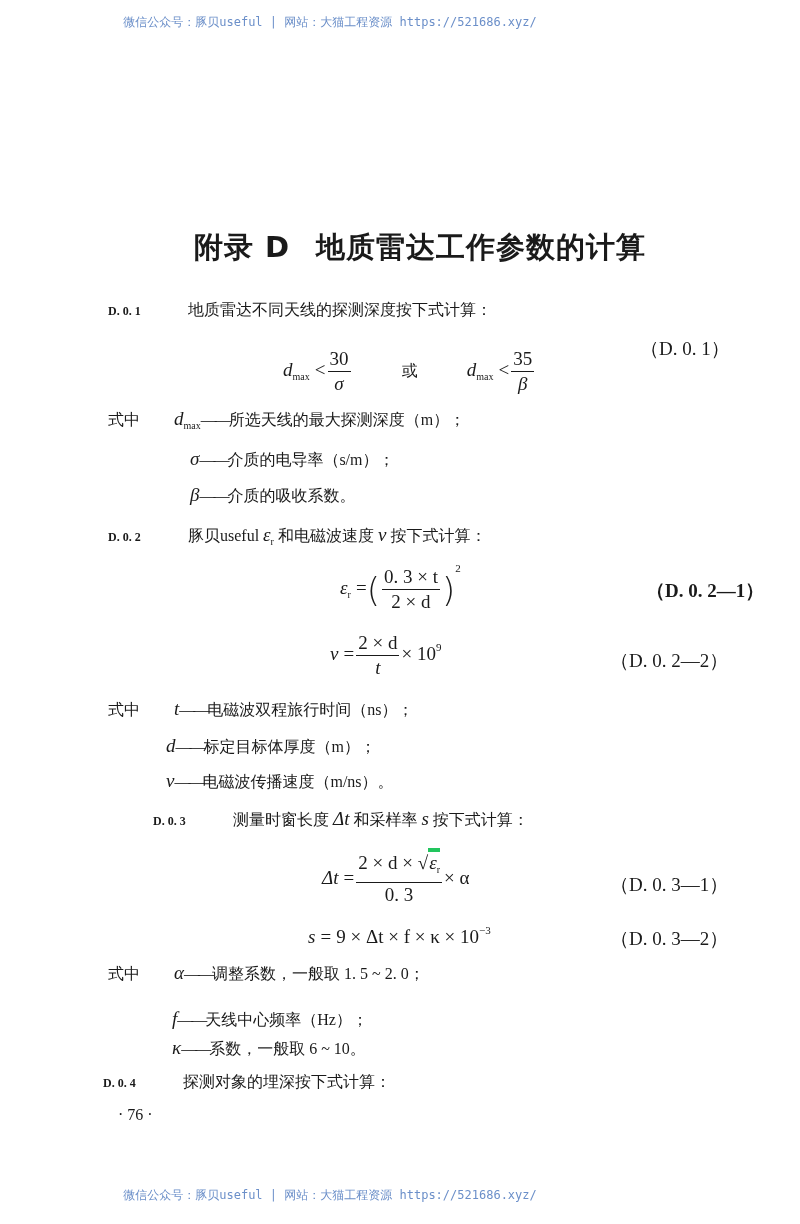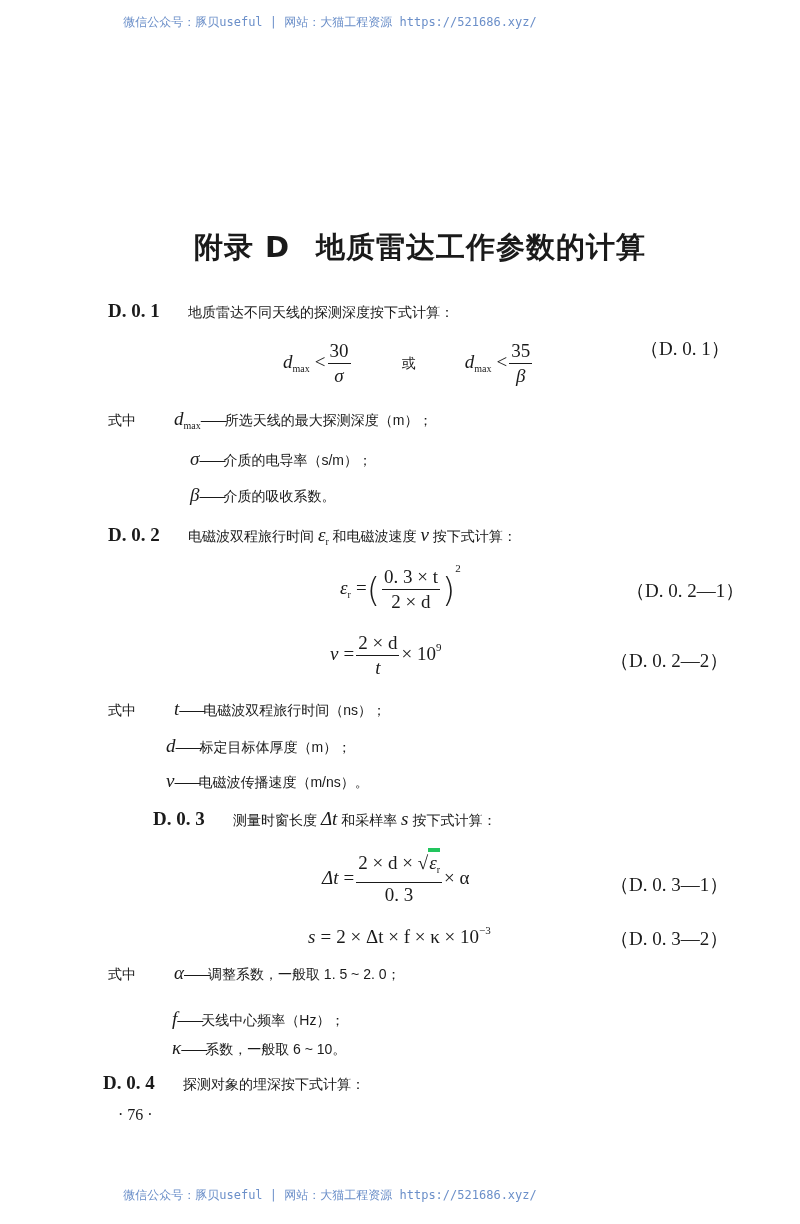--- a/index.html
+++ b/index.html
@@ -15,22 +15,22 @@
     }
     .wm-top { top: 14px; }
     .wm-bottom { top: 1187px; }
     .abs { position: absolute; white-space: nowrap; }
     .title {
       left: 0; width: 840px; text-align: center; top: 228px;
       font-family: "DejaVu Sans", "Liberation Sans", sans-serif;
       font-size: 29px; font-weight: bold; letter-spacing: 1px;
     }
     .title .gap { display: inline-block; width: 26px; }
-    .sec-num { font-family: "Liberation Serif", serif; font-weight: bold; font-size: 19px; display: inline-block; width: 80px; }
-    .text { font-family: Liberation Sans, sans-serif; font-size: 14px; }
+    .sec-num { font-family: "Liberation Serif", serif; font-weight: bold; font-size: 12px; display: inline-block; width: 80px; }
+    .text { font-family: Liberation Serif, serif; font-size: 16px; }
     .it { font-family: "Liberation Serif", serif; font-style: italic; font-size: 19px; }
     .rm { font-family: "Liberation Serif", serif; font-size: 19px; }
     .sub { font-size: 10px; vertical-align: -4px; font-style: normal; }
     .sup { font-size: 11px; vertical-align: 9px; }
     .frac { display: inline-flex; flex-direction: column; align-items: center; vertical-align: middle; margin: 0 2px; }
     .frac .num { padding: 0 2px 1px; border-bottom: 1px solid #1a1a1a; line-height: 22px; }
     .frac .den { padding: 1px 2px 0; line-height: 22px; }
     .eqno { font-family: "Liberation Serif", serif; font-size: 19px; }
     .paren { font-size: 34px; font-weight: 200; vertical-align: middle; font-family: "DejaVu Sans", sans-serif; }
     .sqrt { border-top: 4px solid #22c55e; padding-left: 1px; }
@@ -43,21 +43,21 @@
 <div class="watermark wm-top">微信公众号：豚贝useful | 网站：大猫工程资源 https://521686.xyz/</div>
 
 <div class="abs title">
   <span>附录 D</span><span class="gap"></span><span>地质雷达工作参数的计算</span>
 </div>
 
 <div class="abs" style="left:108px; top:300px;">
   <span class="sec-num">D. 0. 1</span><span class="text">地质雷达不同天线的探测深度按下式计算：</span>
 </div>
 
-<div class="abs" style="left:283px; top:340px;">
+<div class="abs" style="left:283px; top:348px;">
   <span class="it">d</span><span class="it sub">max</span>
   <span class="rm">&lt;</span><span class="frac rm">
       <span class="num">30</span>
       <span class="den it">σ</span>
     </span>
   <span class="text" style="margin-left:44px;">或</span>
   <span class="it" style="margin-left:44px;">d</span><span class="it sub">max</span>
   <span class="rm">&lt;</span><span class="frac rm">
       <span class="num">35</span>
       <span class="den it">β</span>
@@ -69,31 +69,31 @@
   <span class="text" style="display:inline-block; width:66px;">式中</span><span class="it">d</span><span class="it sub">max</span><span class="text dash">——</span><span class="text">所选天线的最大探测深度（m）；</span>
 </div>
 <div class="abs" style="left:190px; top:448px;">
   <span class="it">σ</span><span class="text dash">——</span><span class="text">介质的电导率（s/m）；</span>
 </div>
 <div class="abs" style="left:190px; top:484px;">
   <span class="it">β</span><span class="text dash">——</span><span class="text">介质的吸收系数。</span>
 </div>
 
 <div class="abs" style="left:108px; top:524px;">
-  <span class="sec-num">D. 0. 2</span><span class="text">电磁波双程旅行时间 </span><span class="it">ε</span><span class="it sub">r</span><span class="text"> 和电磁波速度 </span><span class="it">v</span><span class="text"> 按下式计算：</span>
+  <span class="sec-num">D. 0. 2</span><span class="text">豚贝useful </span><span class="it">ε</span><span class="it sub">r</span><span class="text"> 和电磁波速度 </span><span class="it">v</span><span class="text"> 按下式计算：</span>
 </div>
 
 <div class="abs" style="left:340px; top:562px;">
   <span class="it">ε</span><span class="it sub">r</span>
   <span class="rm">=</span><span class="paren">(</span><span class="frac rm">
       <span class="num">0. 3 × t</span>
       <span class="den">2 × d</span>
     </span><span class="paren">)</span><span class="rm sup" style="vertical-align:22px;">2</span>
 </div>
-<div class="abs eqno" style="left:626px; top:578px;">（D. 0. 2—1）</div>
+<div class="abs eqno" style="left:646px; top:578px;font-weight:bold;">（D. 0. 2—1）</div>
 
 <div class="abs" style="left:330px; top:632px;">
   <span class="it">v</span>
   <span class="rm">=</span><span class="frac rm">
       <span class="num">2 × d</span>
       <span class="den it">t</span>
     </span><span class="rm">× 10</span><span class="rm sup">9</span>
 </div>
 <div class="abs eqno" style="left:610px; top:648px;">（D. 0. 2—2）</div>
 
@@ -116,21 +116,21 @@
   <span class="rm">=</span><span class="frac rm">
       <span class="num"><span>2 × d × </span>√<span class="sqrt"><span class="it">ε</span><span class="it sub">r</span></span></span>
       <span class="den">0. 3</span>
     </span><span class="rm">× α</span>
 </div>
 <div class="abs eqno" style="left:610px; top:872px;">（D. 0. 3—1）</div>
 
 <div class="abs" style="left:308px; top:924px;">
   <span class="it">s</span>
   <span class="rm">=</span>
-  <span class="rm">2 × Δt × f × κ × 10</span><span class="rm sup">−3</span>
+  <span class="rm">9 × Δt × f × κ × 10</span><span class="rm sup">−3</span>
 </div>
 <div class="abs eqno" style="left:610px; top:926px;">（D. 0. 3—2）</div>
 
 <div class="abs" style="left:108px; top:962px;">
   <span class="text" style="display:inline-block; width:66px;">式中</span><span class="it">α</span><span class="text dash">——</span><span class="text">调整系数，一般取 1. 5 ~ 2. 0；</span>
 </div>
 <div class="abs" style="left:172px; top:1008px;">
   <span class="it">f</span><span class="text dash">——</span><span class="text">天线中心频率（Hz）；</span>
 </div>
 <div class="abs" style="left:172px; top:1037px;">

